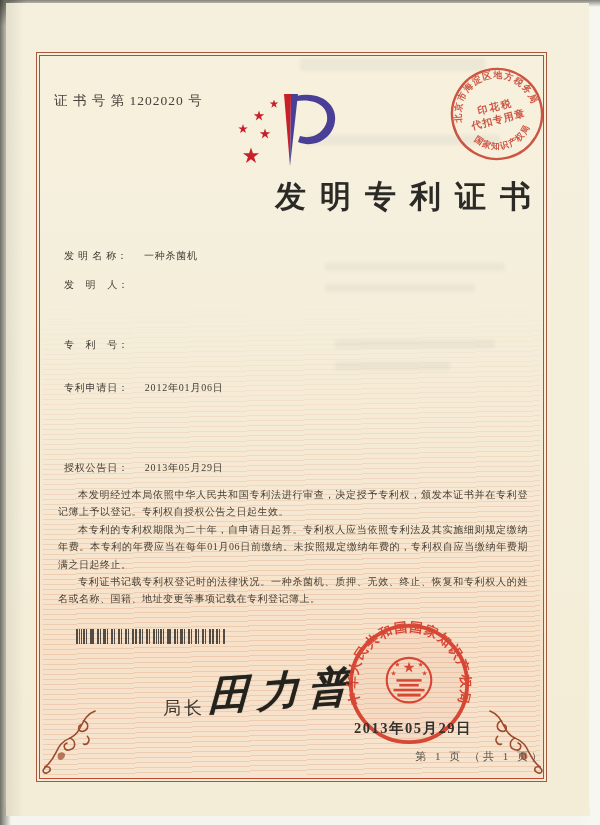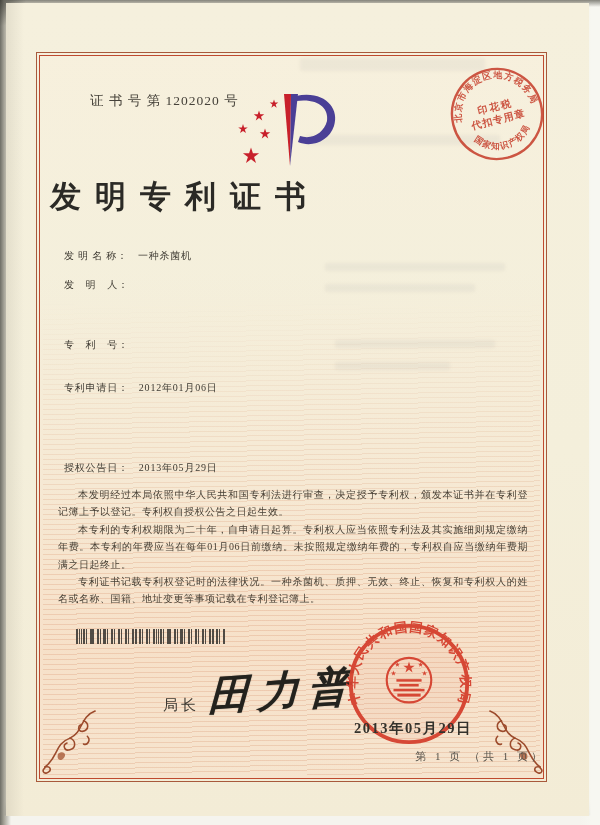--- a/index.html
+++ b/index.html
@@ -19,40 +19,40 @@
   .cert{position:absolute;left:36px;top:52px;width:509px;height:728px;
     border:1px solid #a8593b;}
   .cert-inner{position:absolute;inset:2px;border:1px solid #bf4a2f;
     background:linear-gradient(180deg,rgba(252,240,220,.25) 0%,rgba(250,232,210,0) 30%,rgba(250,220,196,.35) 62%,rgba(249,216,190,.6) 82%,rgba(248,222,200,.55) 100%);}
   .waves{position:absolute;inset:3px;
     background:repeating-linear-gradient(179deg,rgba(212,134,96,.25) 0 1px,rgba(0,0,0,0) 1px 5px);
     -webkit-mask:linear-gradient(180deg,rgba(0,0,0,0) 0 34%,rgba(0,0,0,.55) 52%,#000 72%);
     mask:linear-gradient(180deg,rgba(0,0,0,0) 0 34%,rgba(0,0,0,.55) 52%,#000 72%);}
   .smudge{position:absolute;background:rgba(110,110,125,.07);filter:blur(1.5px);border-radius:2px;}
   
-  .cert-no{position:absolute;left:54px;top:92px;font-size:13.5px;letter-spacing:1px;color:#46423a;margin-left:36px;}
+  .cert-no{position:absolute;left:54px;top:92px;font-size:13.5px;letter-spacing:1px;color:#46423a;}
   .logo{position:absolute;left:230px;top:88px;width:124px;height:94px;}
-  .title{position:absolute;left:36px;top:176px;width:509px;text-align:left;
+  .title{position:absolute;left:36px;top:176px;width:509px;text-align:right;
     font-size:31px;font-weight:600;letter-spacing:14px;text-indent:14px;color:#2b2a26;}
   
   .frow{position:absolute;left:64px;display:flex;font-size:10px;color:#3f3b33;letter-spacing:.8px;white-space:nowrap;}
   .flabel{flex:none;}
-  .fvalue{margin-left:10px;}
+  .fvalue{margin-left:16px;}
   .r1{top:249px}.r2{top:278px}.r3{top:338px}.r4{top:381px}.r5{top:423px}.r6{top:461px}
   
   .body-text{position:absolute;left:58px;top:486px;width:470px;font-size:10px;
     line-height:17.4px;letter-spacing:.5px;color:#463f34;text-align:justify;}
   .body-text p{margin:0;text-indent:2em;}
   
   .barcode{position:absolute;left:76px;top:629px;width:150px;height:15px;opacity:.85;
     background:
       repeating-linear-gradient(90deg,#35332e 0 2px,rgba(0,0,0,0) 2px 3px,#35332e 3px 4px,rgba(0,0,0,0) 4px 7px),
       repeating-linear-gradient(90deg,rgba(0,0,0,0) 0 5px,#35332e 5px 6px,rgba(0,0,0,0) 6px 11px);}
   
-  .director{position:absolute;left:163px;top:696px;font-size:15px;letter-spacing:3px;color:#3c3831;}
+  .director{position:absolute;left:163px;top:696px;font-size:18px;letter-spacing:3px;color:#3c3831;}
   .signature{position:absolute;left:208px;top:664px;font-size:41px;font-weight:700;font-style:italic;
     color:#23221d;letter-spacing:9px;transform:rotate(-4deg) skewX(-6deg);text-shadow:0 0 1px rgba(35,34,29,.6);}
   
   .seal{position:absolute;left:346px;top:621px;width:126px;height:126px;z-index:3;opacity:.95;}
   .issue-date{position:absolute;left:354px;top:719px;z-index:4;font-size:14.5px;font-weight:700;
     letter-spacing:1.5px;color:#34322c;}
   .tax-stamp{position:absolute;left:447px;top:64px;width:100px;height:100px;transform:rotate(-14deg);opacity:.92;}
   .footer{position:absolute;left:36px;top:749px;width:509px;text-align:right;
     font-size:11px;letter-spacing:3px;color:#56524a;}
   .flourish{position:absolute;width:58px;height:70px;}

